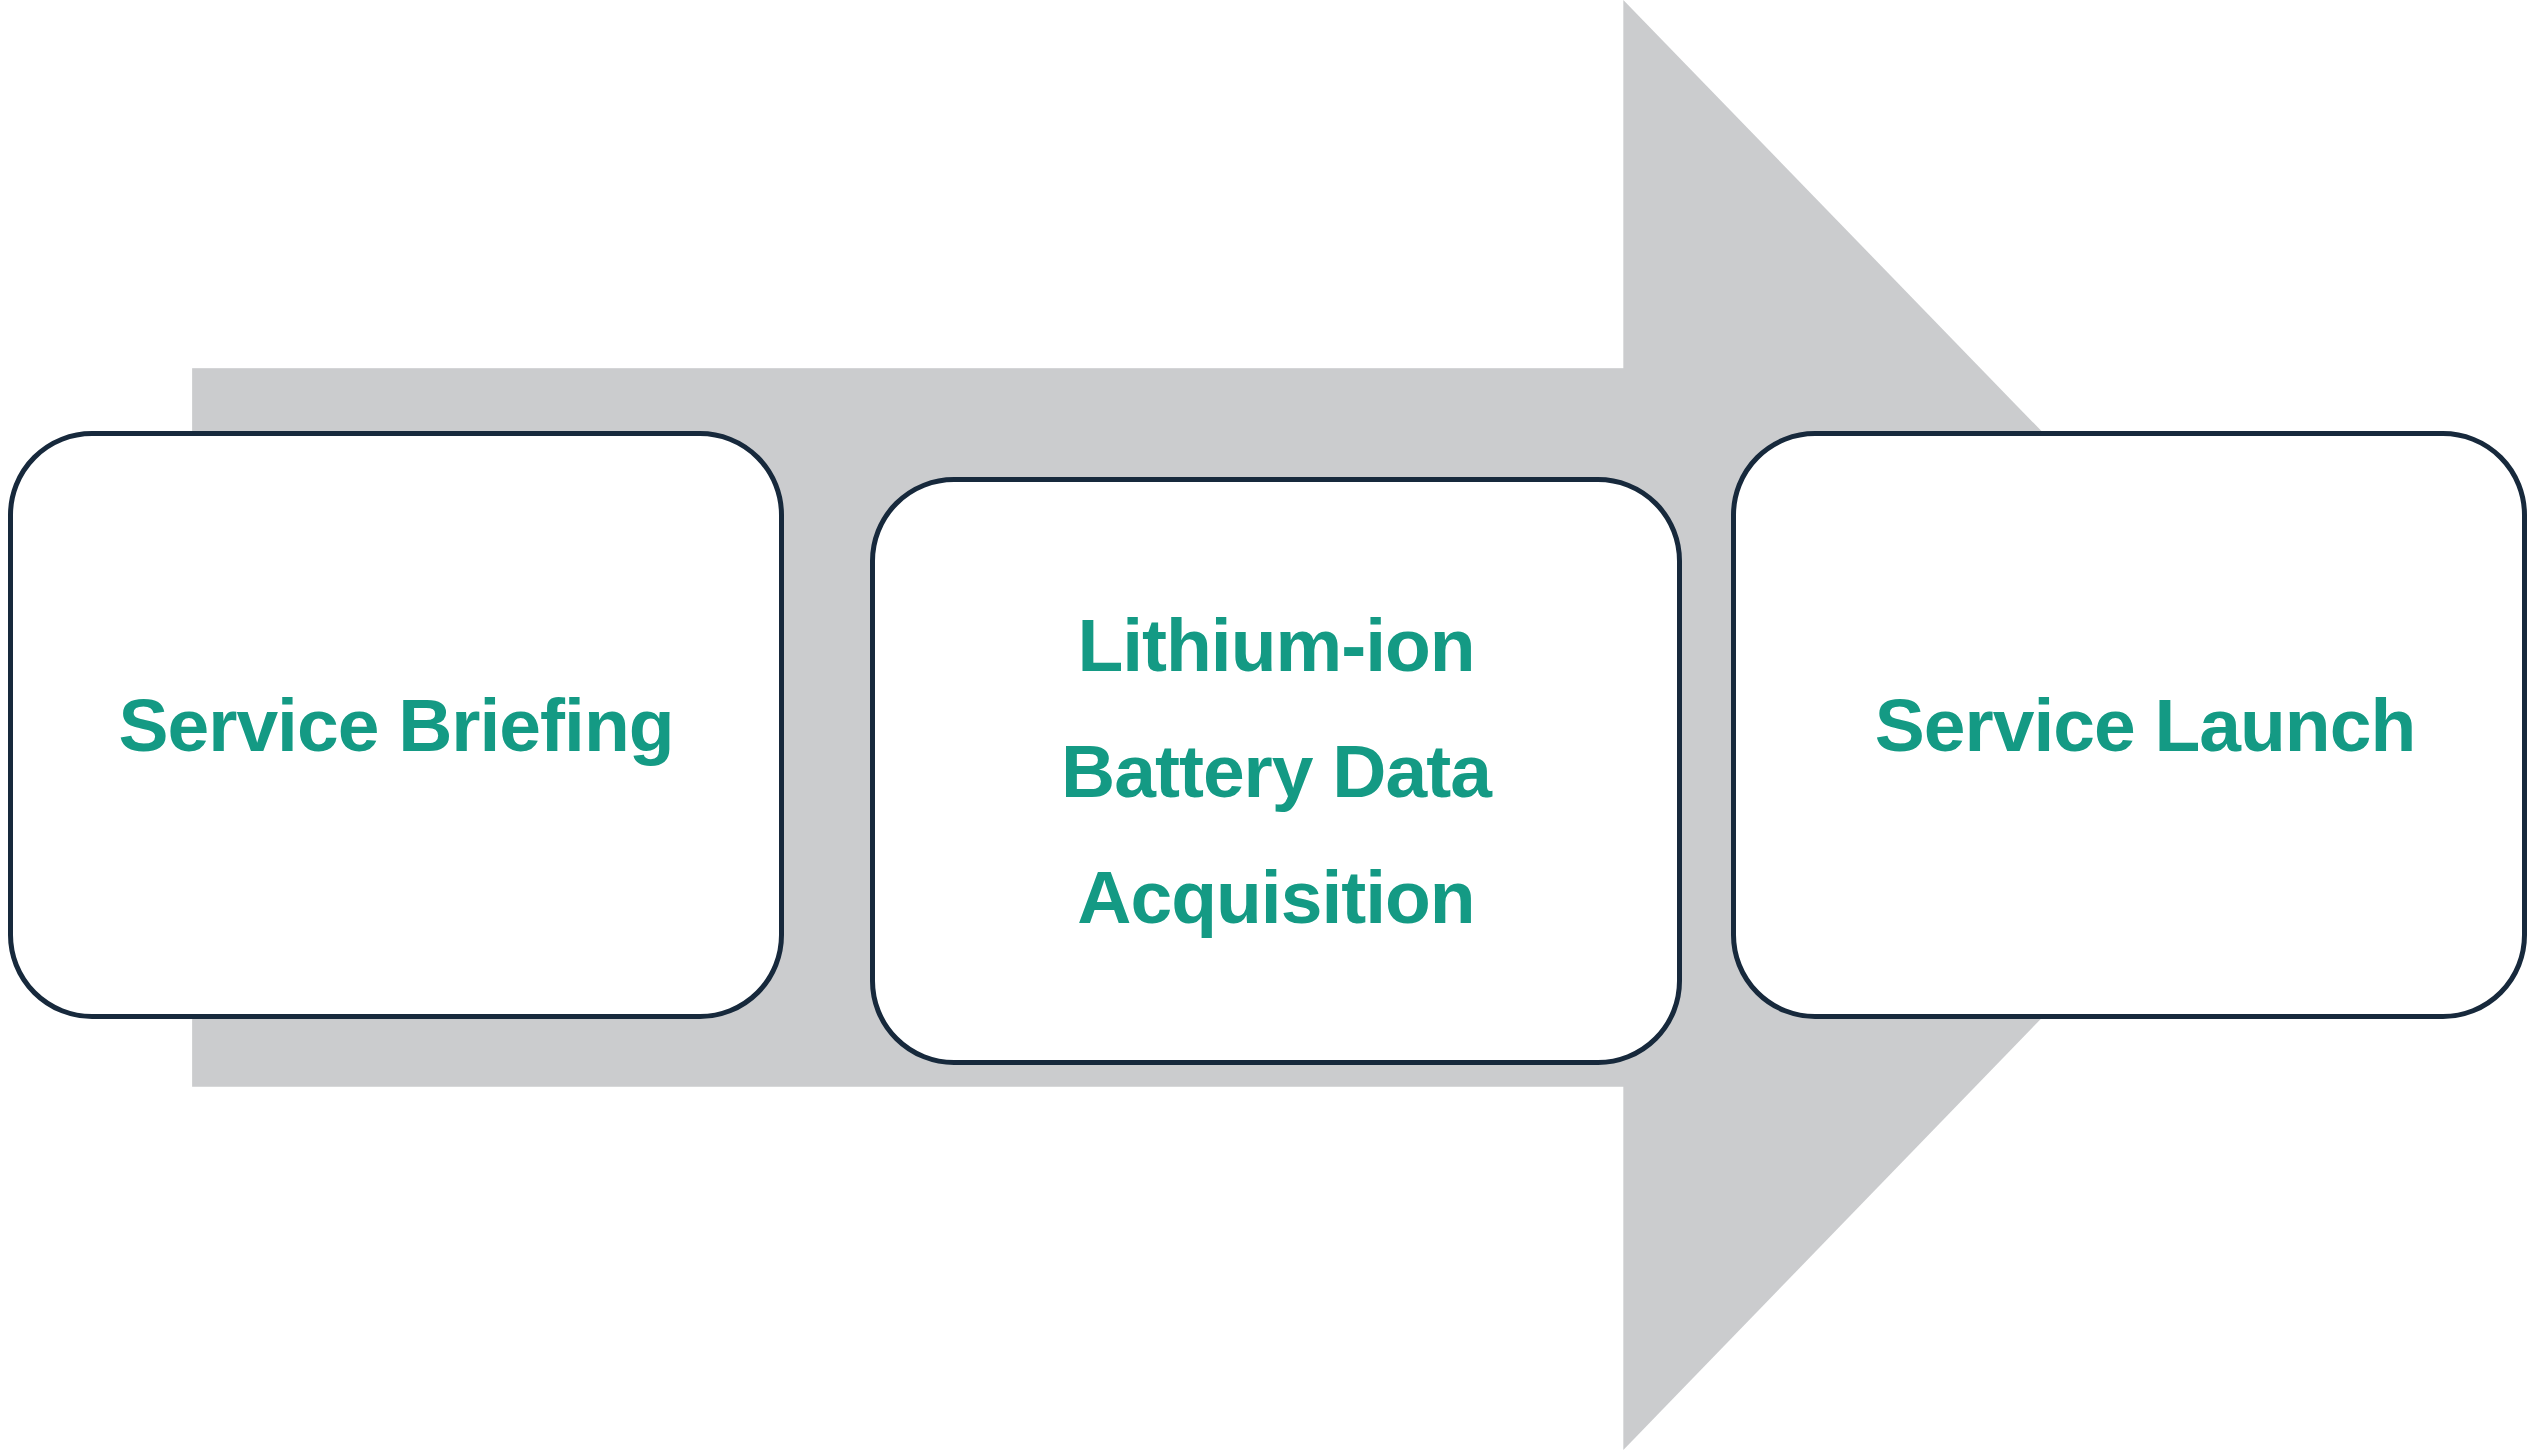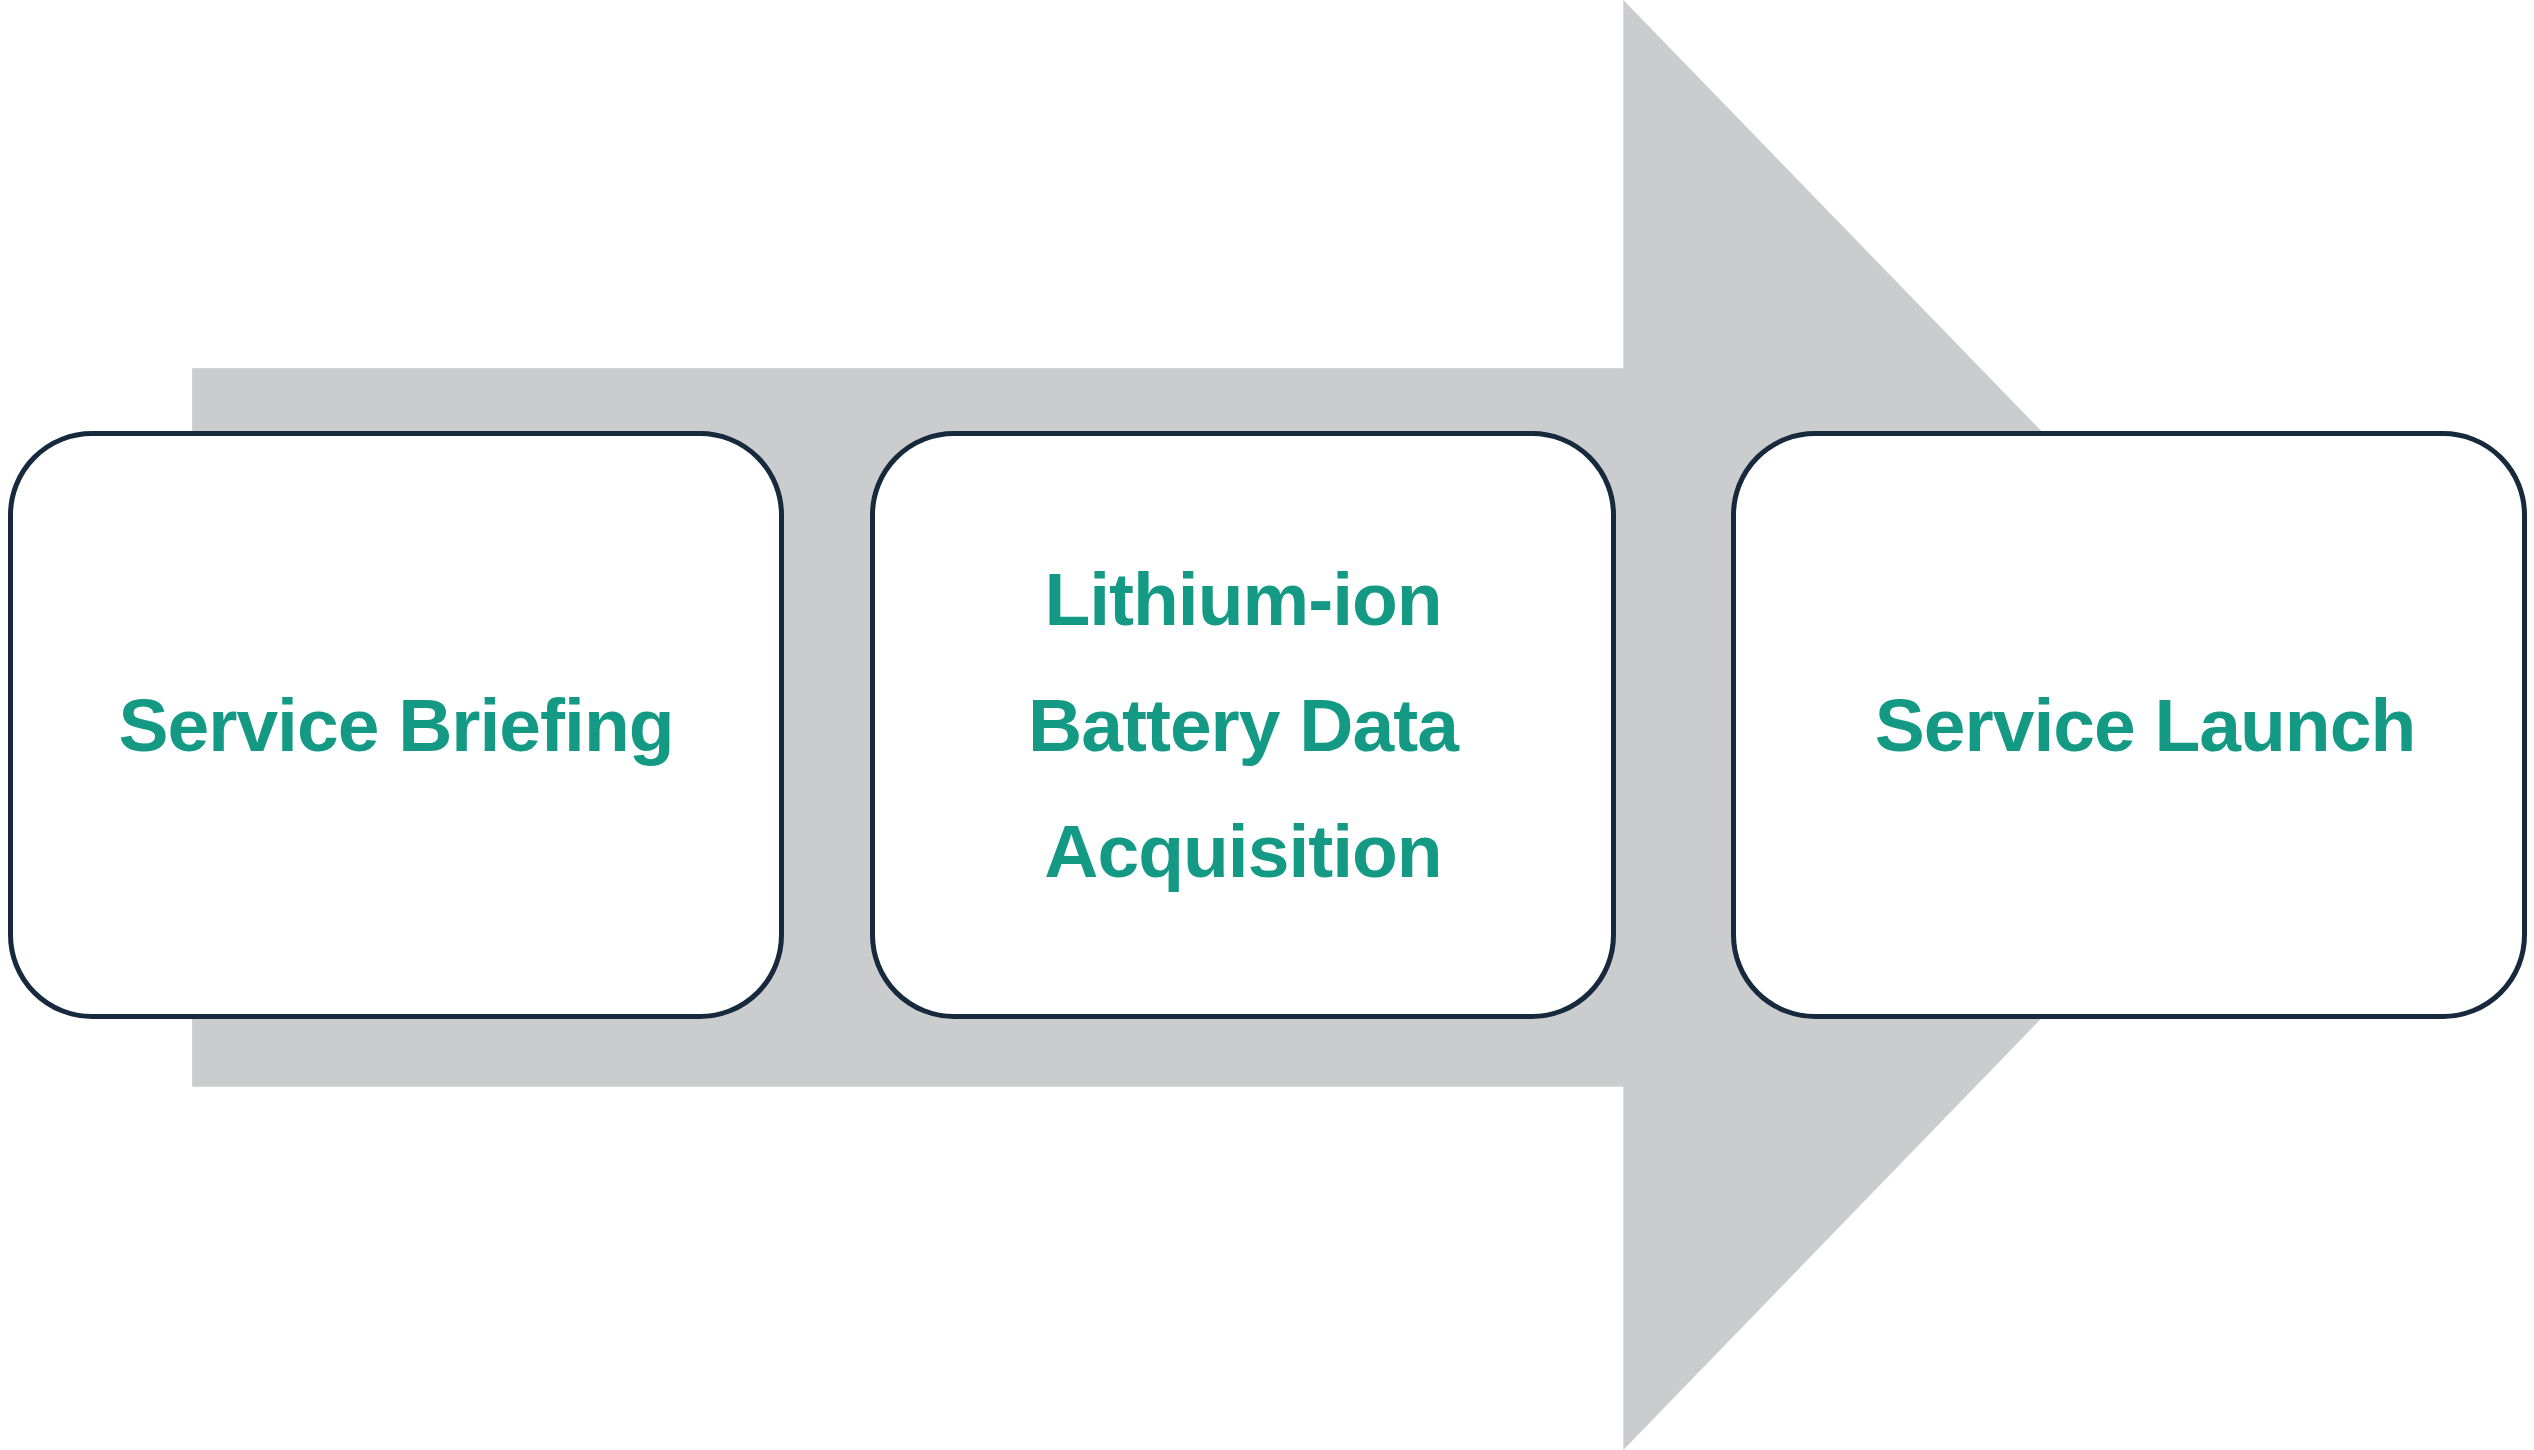--- a/index.html
+++ b/index.html
@@ -41,21 +41,21 @@
     align-items: center;
     justify-content: center;
     text-align: center;
     color: var(--text-teal, #149a84);
     font-weight: bold;
     font-size: 75px;
     line-height: 126px;
     letter-spacing: -1px;
   }
   .box-1 { left: 8px;    width: 776px; }
-  .box-2 { left: 870px;  width: 746px; }
+  .box-2 { left: 870px;  width: 812px; margin-top: 46px; }
   .box-3 { left: 1731px; width: 796px; padding-left: 32px; }
   .step-line {
     display: block;
     white-space: nowrap;
   }
 </style>
 </head>
 <body>
 
 <div class="canvas">

